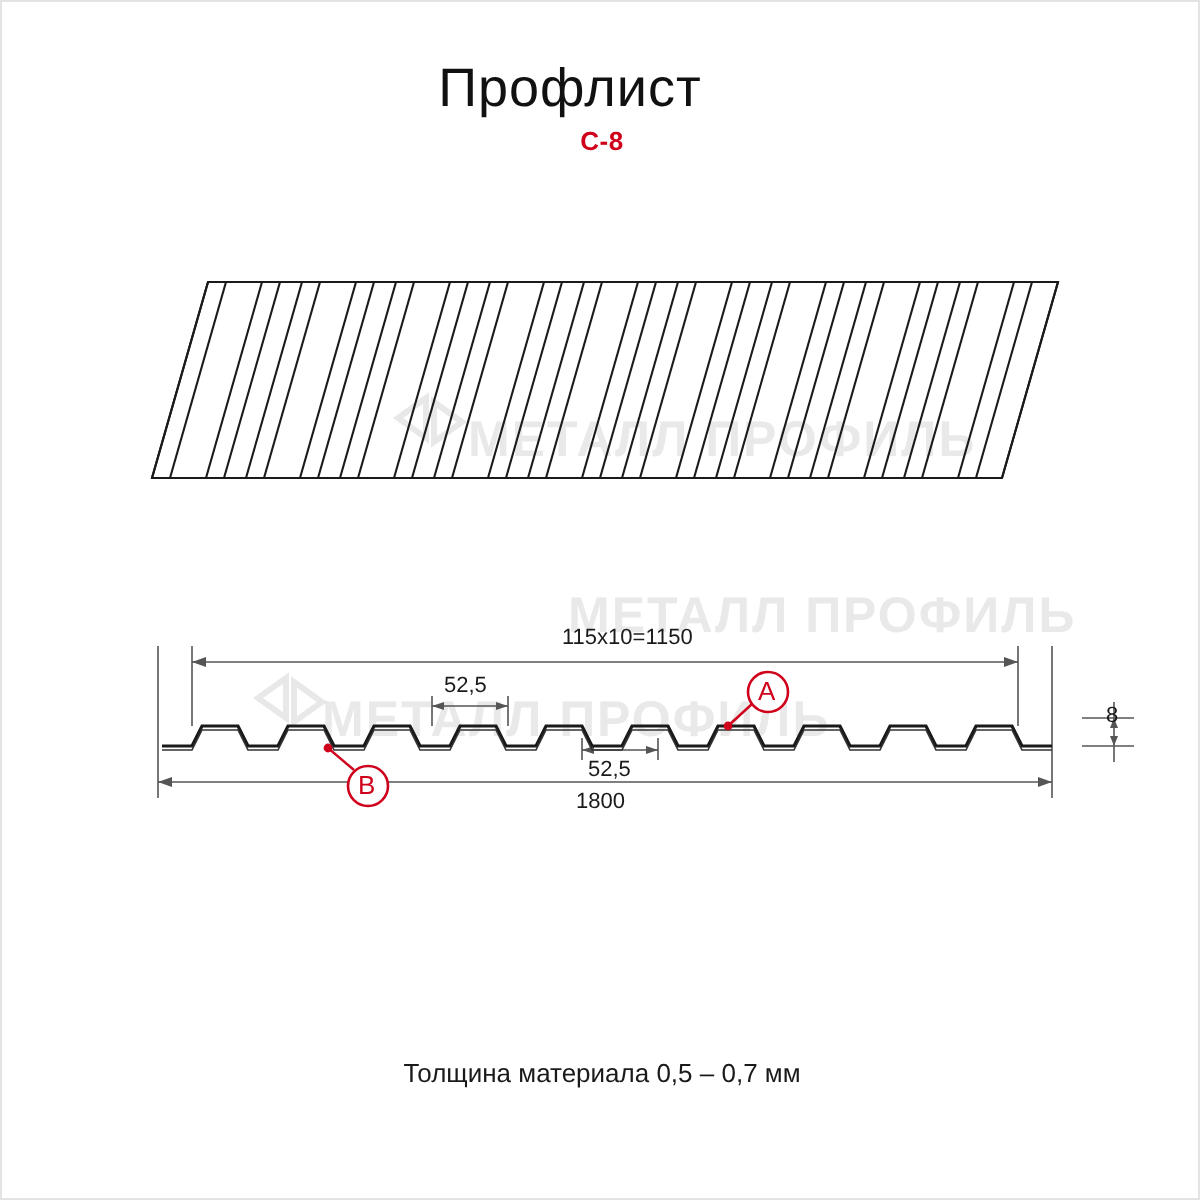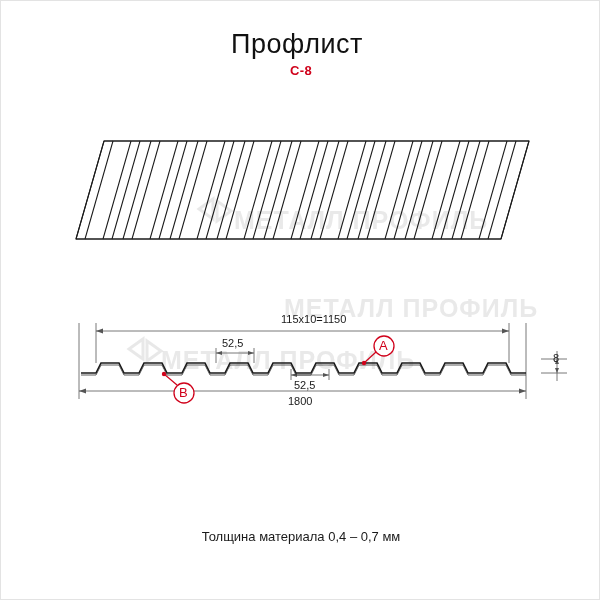--- a/index.html
+++ b/index.html
@@ -24,21 +24,20 @@
   }
   .title {
     position: absolute;
     top: 28px;
     left: 0;
     width: 568px;
     text-align: center;
     font-size: 27px;
     letter-spacing: 0.5px;
     color: #111;
-    padding-left: 12px;
   }
   .subtitle {
     position: absolute;
     top: 62px;
     left: 0;
     width: 600px;
     text-align: center;
     font-size: 13px;
     font-weight: bold;
     color: #d0021b;
@@ -246,15 +245,15 @@
   <div style="position:absolute; left:293px; top:378px; font-size:11px; color:#1a1a1a;">52,5</div>
 
   <div style="position:absolute; left:287px; top:394px; font-size:11px; color:#1a1a1a;">1800</div>
 
   <div style="position:absolute; left:552px; top:351px; font-size:11px; color:#1a1a1a;">8</div>
 
   <div style="position:absolute; left:378px; top:337px; font-size:13px; color:#d0021b;">A</div>
 
   <div style="position:absolute; left:178px; top:384px; font-size:13px; color:#d0021b;">B</div>
 
-  <div class="footer">Толщина материала 0,4 – 0,7 мм</div>
+  <div class="footer">Толщина материала 0,5 – 0,7 мм</div>
 
 </div>
 
 </body></html>

